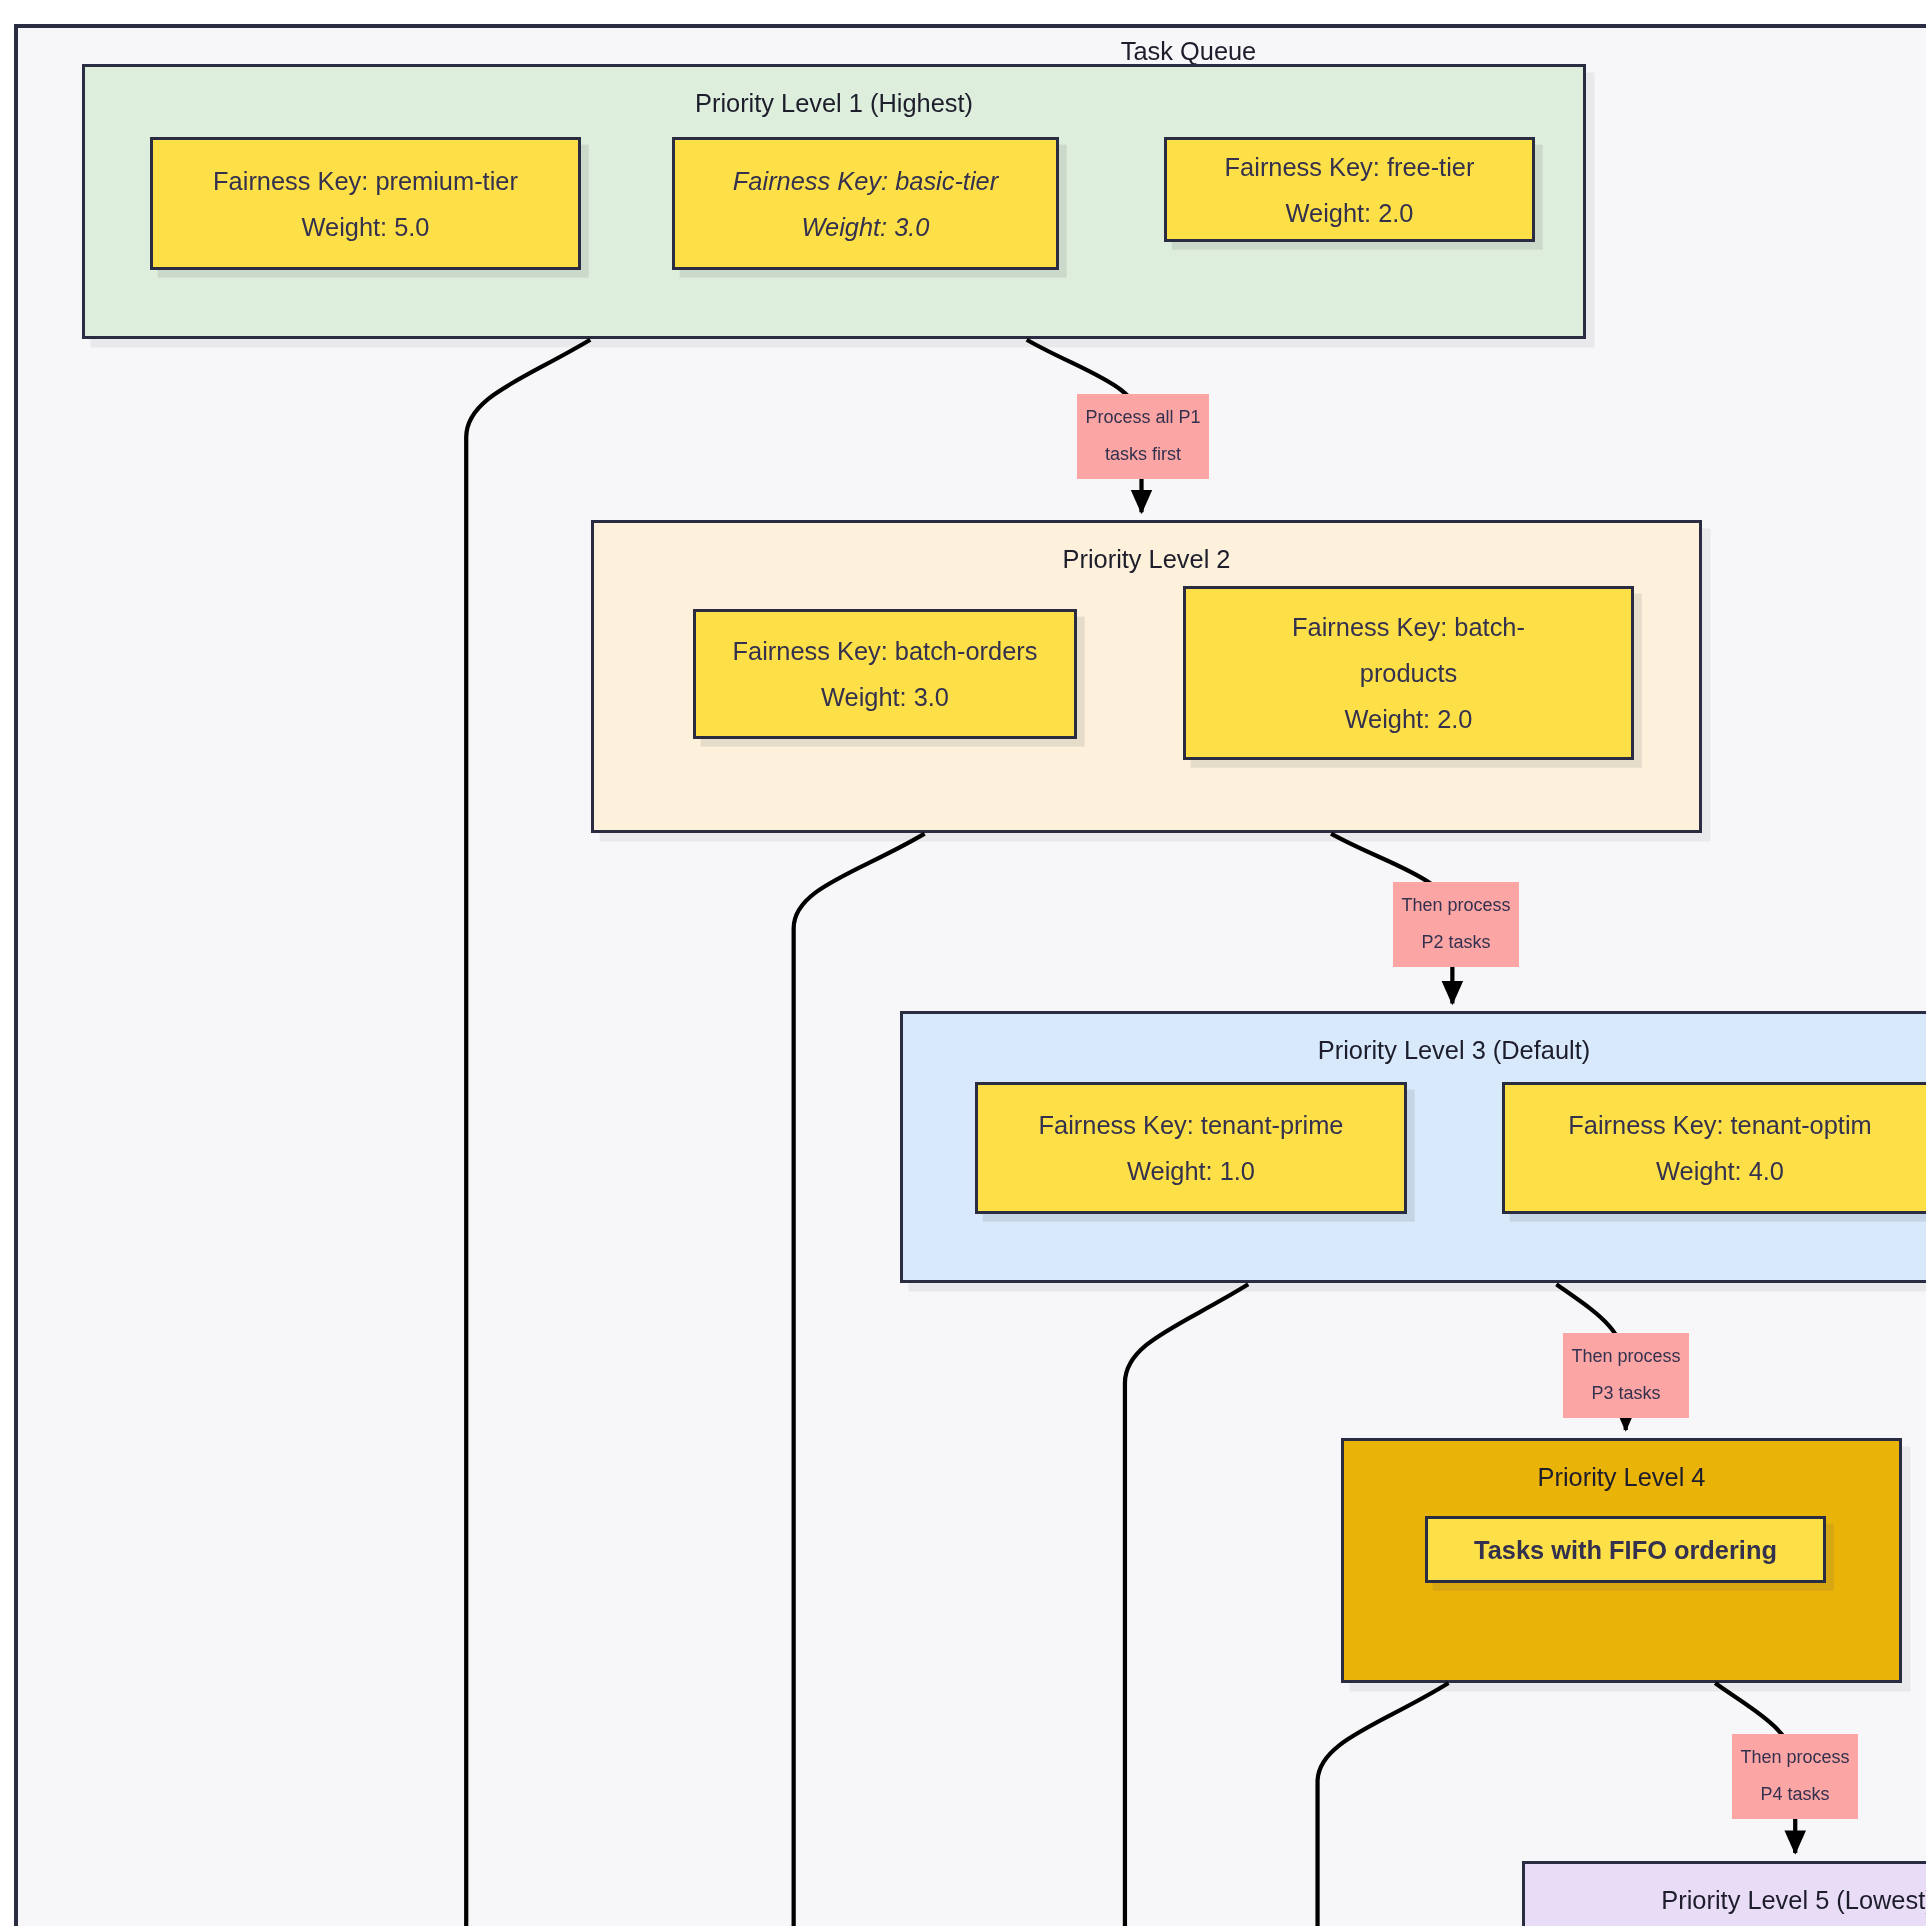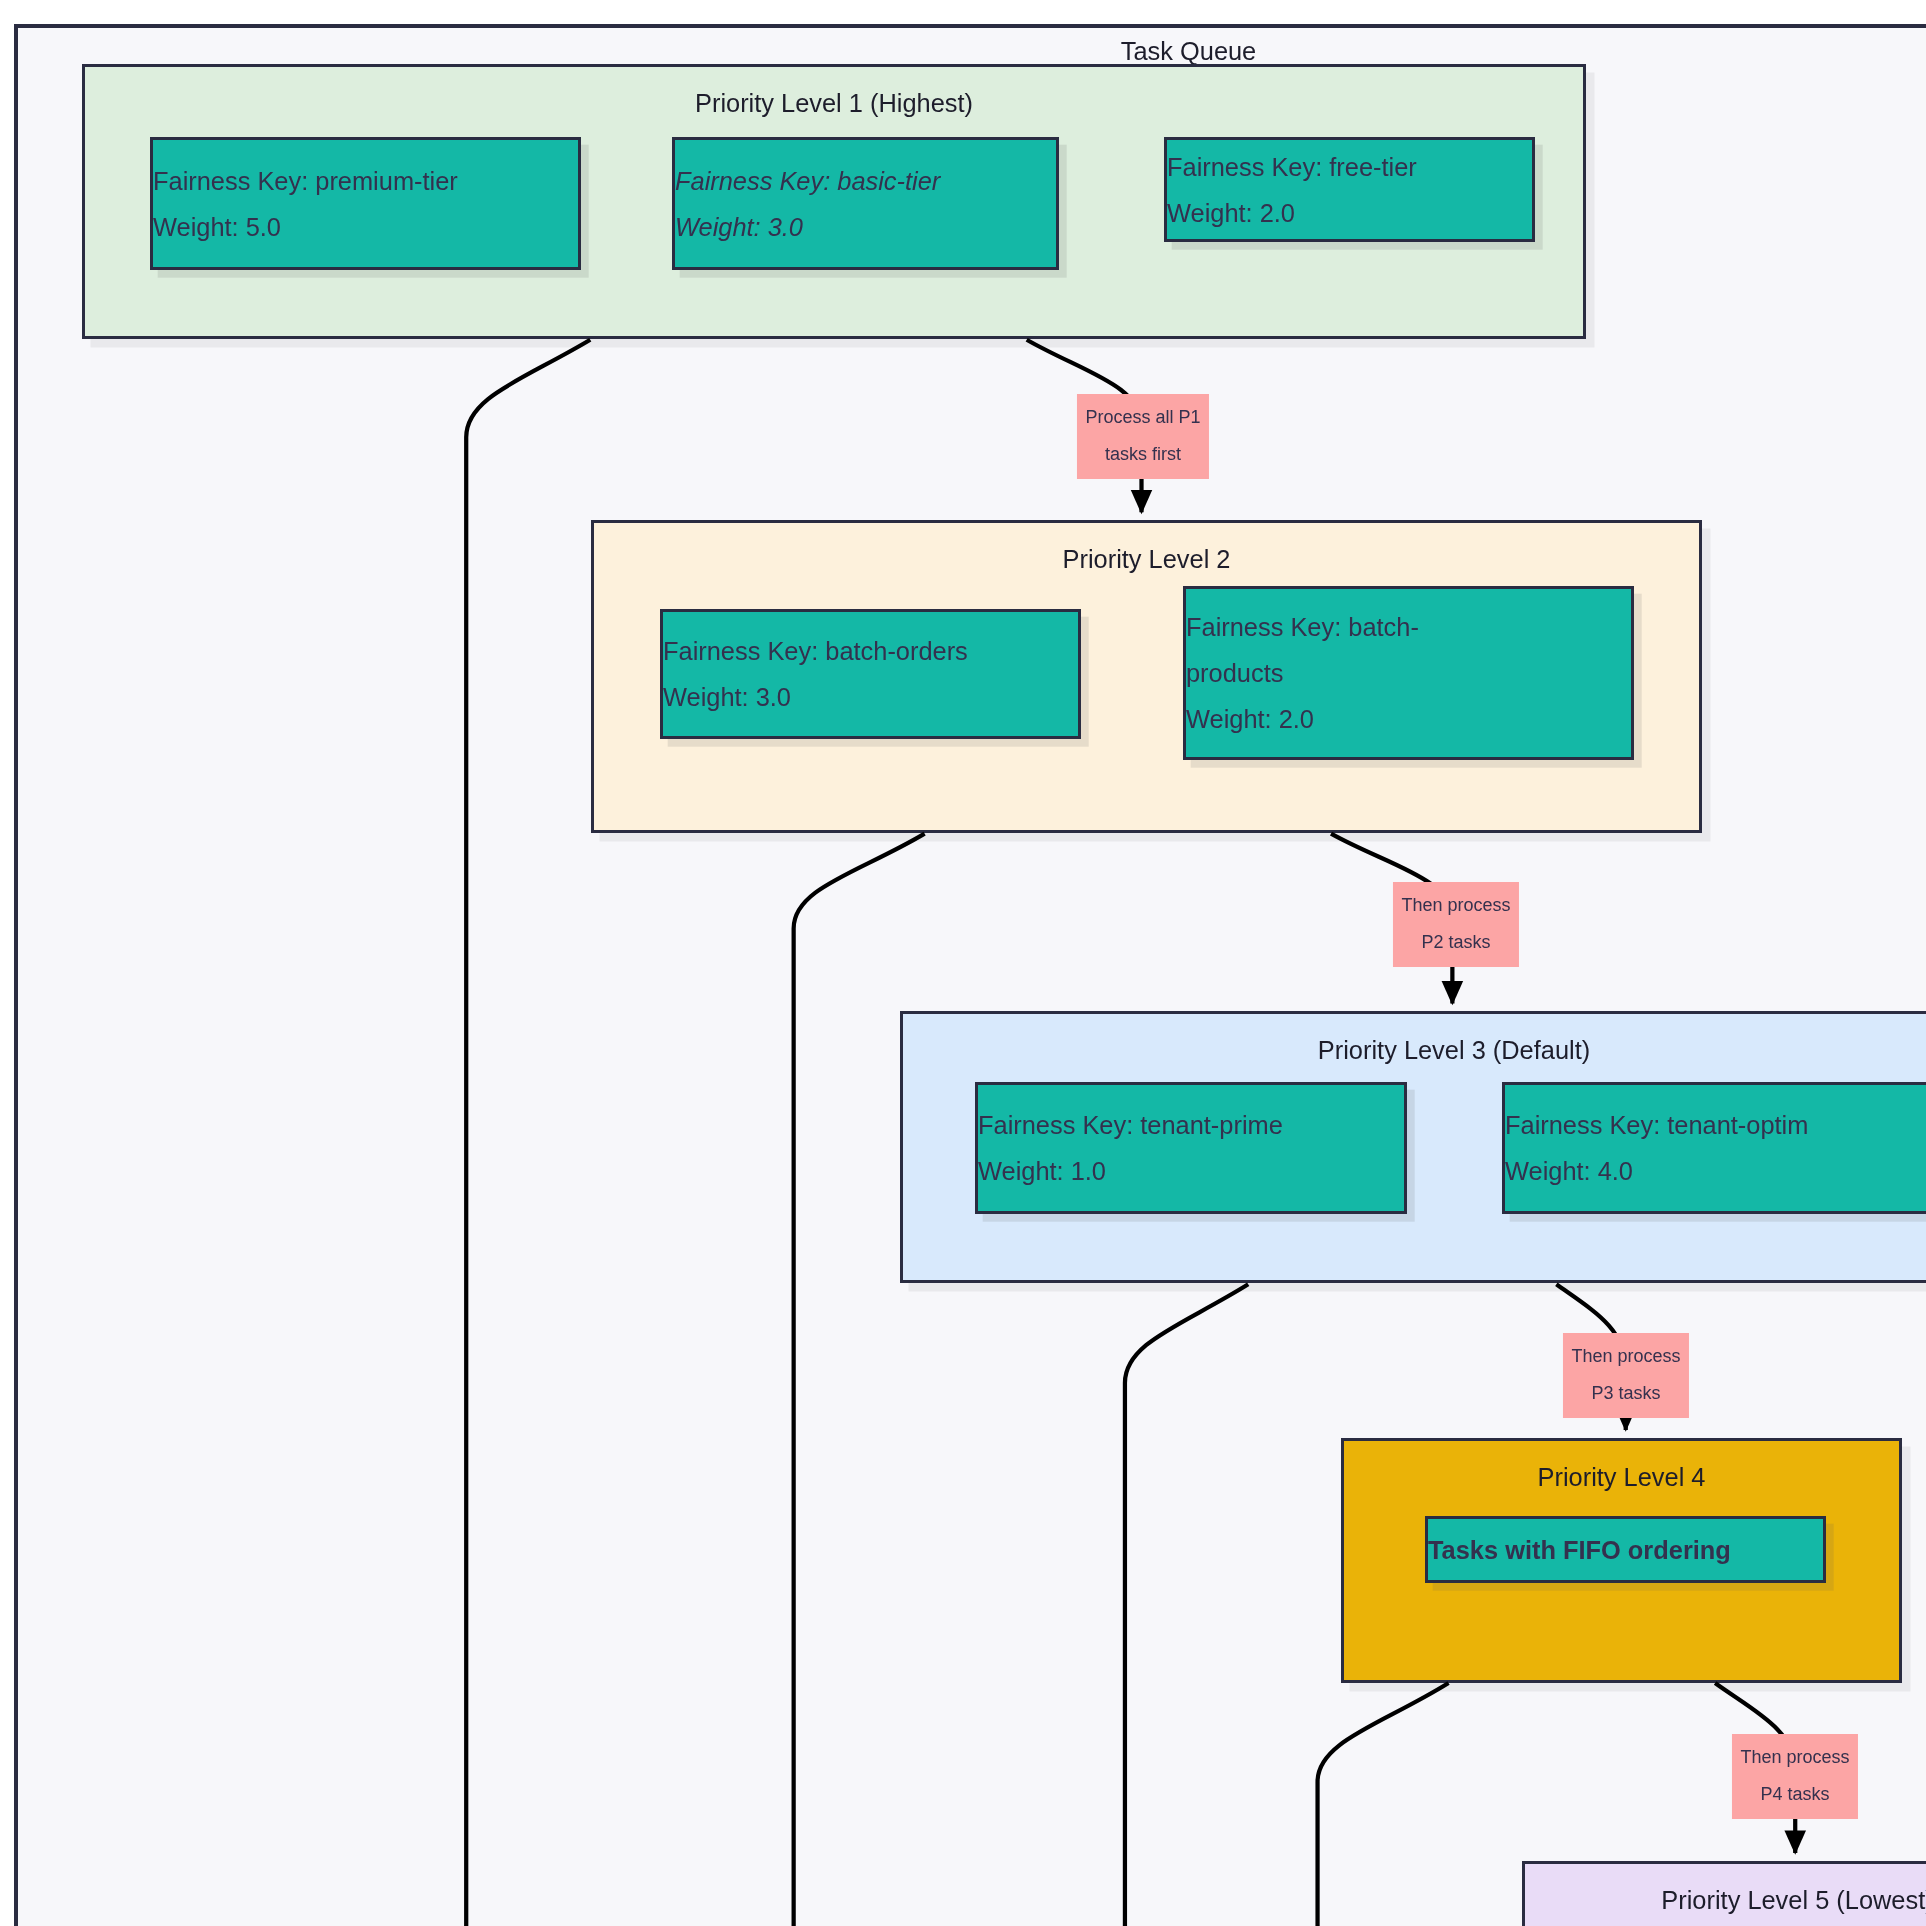--- a/index.html
+++ b/index.html
@@ -12,23 +12,23 @@
     position:absolute;box-sizing:border-box;
     border:3.9px solid #2a2c41;
     box-shadow:8.5px 8.5px 0 0 rgba(0,0,0,0.055);
   }
   .cluster-title{
     display:block;width:100%;text-align:center;
     font-size:25.4px;line-height:35px;padding-top:19px;
     color:#1d1d2b;
   }
   .node{
-    position:absolute;box-sizing:border-box;background:#14b8a6;
+    position:absolute;box-sizing:border-box;background:#fde047;
     border:3.5px solid #2a2c41;
-    display:flex;flex-direction:column;align-items:flex-start;justify-content:center;
+    display:flex;flex-direction:column;align-items:center;justify-content:center;
     text-align:center;font-size:25.4px;line-height:46px;
     box-shadow:7.7px 7.7px 0 0 rgba(90,90,90,0.14);
   }
   .node span{display:block;white-space:nowrap;}
   .edge-label{
     position:absolute;background:#fca5a5;color:#34314e;
     font-size:18px;line-height:37px;text-align:center;
     padding:5.4px 8.5px;transform:translateX(-50%);white-space:nowrap;
     z-index:30;
   }
@@ -43,21 +43,21 @@
   #outer-cluster .cluster-title{font-size:25.4px;padding-top:6.2px;}
   .level{z-index:5;}
   #cluster-p1{left:82px;top:64px;width:1504px;height:275px;background:#ddeedd;}
   #cluster-p2{left:591px;top:520px;width:1111px;height:313px;background:#fdf1dc;}
   #cluster-p3{left:900px;top:1011px;width:1108px;height:272px;background:#d8e9fc;}
   #cluster-p4{left:1341px;top:1438px;width:561px;height:245px;background:#eab308;}
   #cluster-p5{left:1522px;top:1861px;width:551px;height:223px;background:#e9dcf7;}
   #node-premium{left:150px;top:137px;width:431px;height:133px;}
   #node-basic{left:672px;top:137px;width:387px;height:133px;font-style:italic;}
   #node-free{left:1156px;top:137px;width:371px;height:105px;margin-left:8px;}
-  #node-batch-orders{left:660px;top:609px;width:421px;height:130px;}
+  #node-batch-orders{left:693px;top:609px;width:384px;height:130px;}
   #node-batch-products{left:1183px;top:586px;width:451px;height:174px;}
   #node-tenant-prime{left:975px;top:1082px;width:432px;height:132px;}
   #node-tenant-optim{left:1502px;top:1082px;width:436px;height:132px;}
   #node-fifo4{left:1425px;top:1516px;width:401px;height:67px;font-weight:bold;}
   #label-p1p2{left:1143px;top:394px;}
   #label-p2p3{left:1456px;top:882px;}
   #label-p3p4{left:1626px;top:1333px;}
   #label-p4p5{left:1795px;top:1734px;}
 </style>
 </head>

